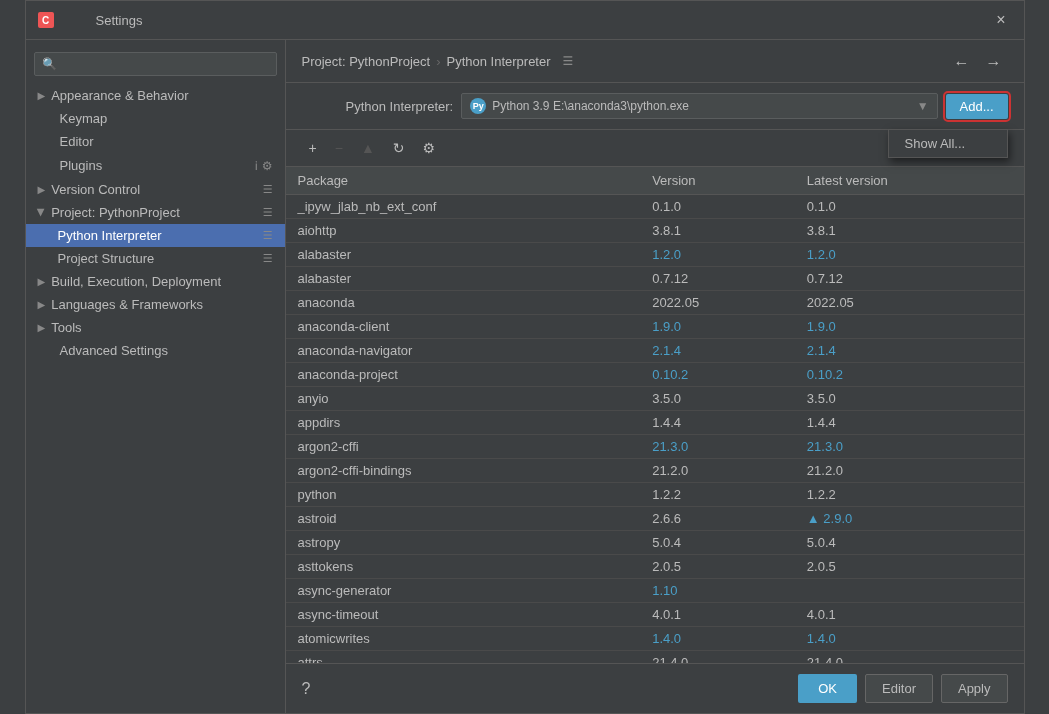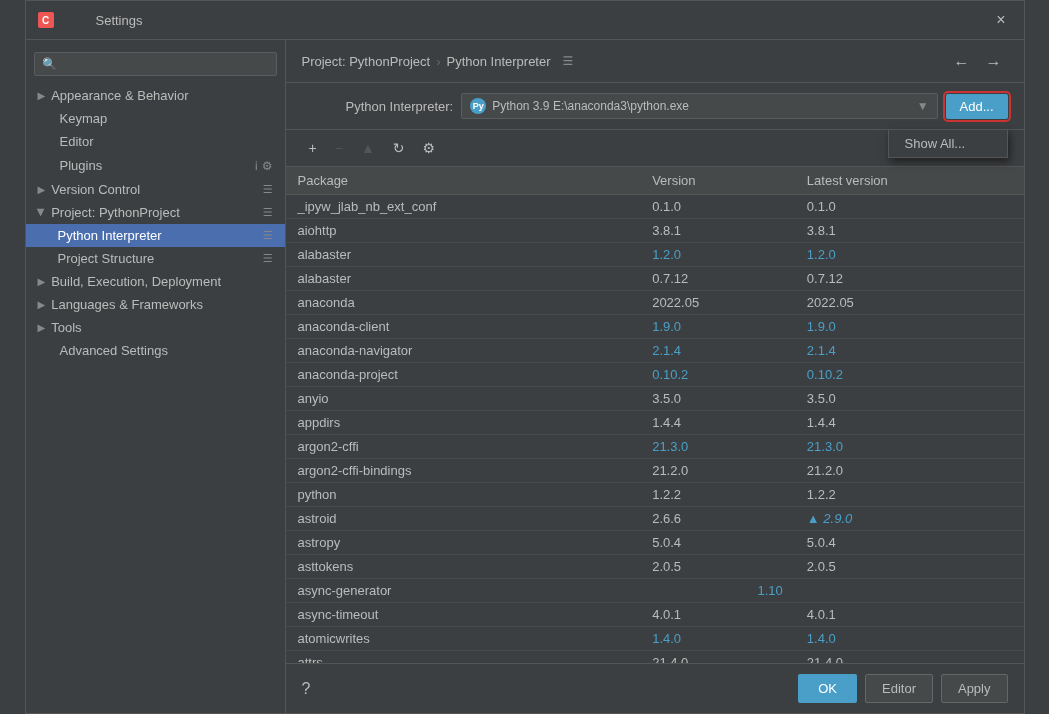--- a/index.html
+++ b/index.html
@@ -265,35 +265,35 @@
                 <td>21.2.0</td>
               </tr>
               <tr>
                 <td>python</td>
                 <td>1.2.2</td>
                 <td>1.2.2</td>
               </tr>
               <tr>
                 <td>astroid</td>
                 <td>2.6.6</td>
-                <td style="color: rgb(74, 159, 200); font-style: italic;">▲ 2.9.0</td>
+                <td style="color: rgb(74, 159, 200);">▲ 2.9.0</td>
               </tr>
               <tr>
                 <td>astropy</td>
                 <td>5.0.4</td>
                 <td>5.0.4</td>
               </tr>
               <tr>
                 <td>asttokens</td>
                 <td>2.0.5</td>
                 <td>2.0.5</td>
               </tr>
               <tr>
                 <td>async-generator</td>
-                <td style="color: rgb(74, 159, 200); text-align: right;">1.10</td>
+                <td style="color: rgb(74, 159, 200);">1.10</td>
                 <td></td>
               </tr>
               <tr>
                 <td>async-timeout</td>
                 <td>4.0.1</td>
                 <td>4.0.1</td>
               </tr>
               <tr>
                 <td>atomicwrites</td>
                 <td style="color: rgb(74, 159, 200);">1.4.0</td>

